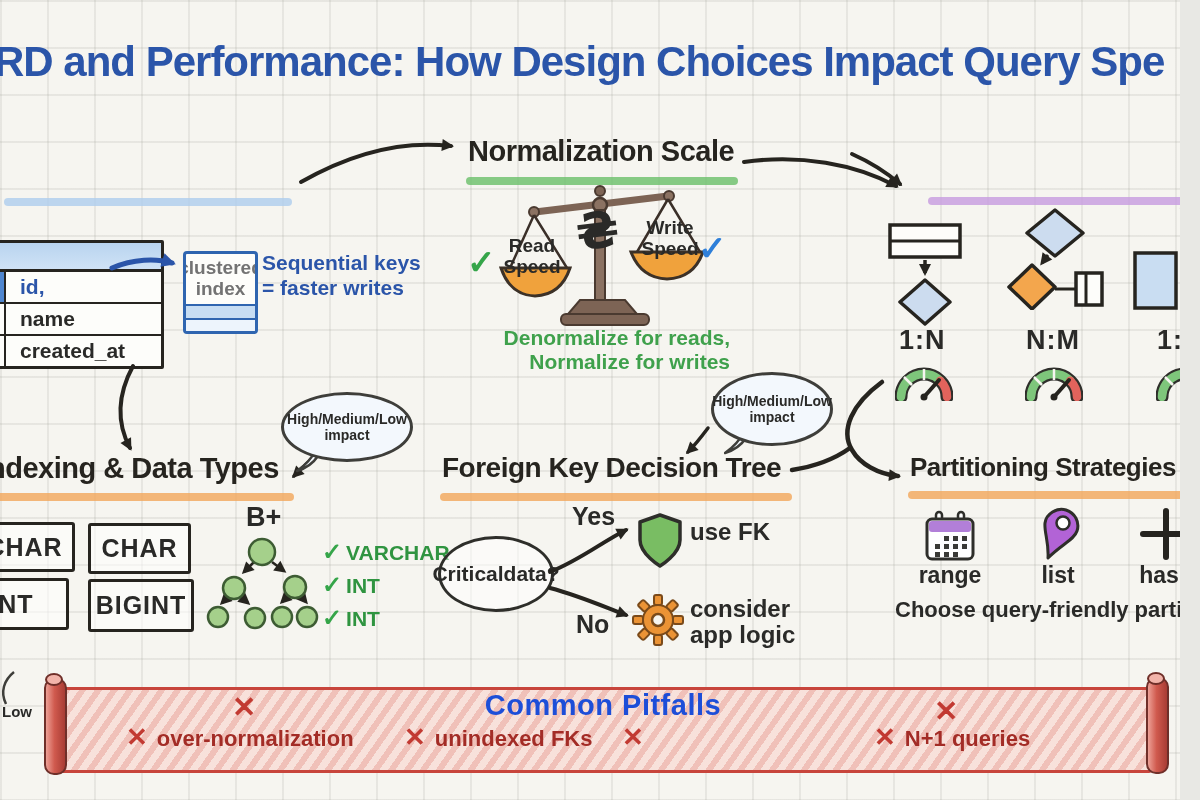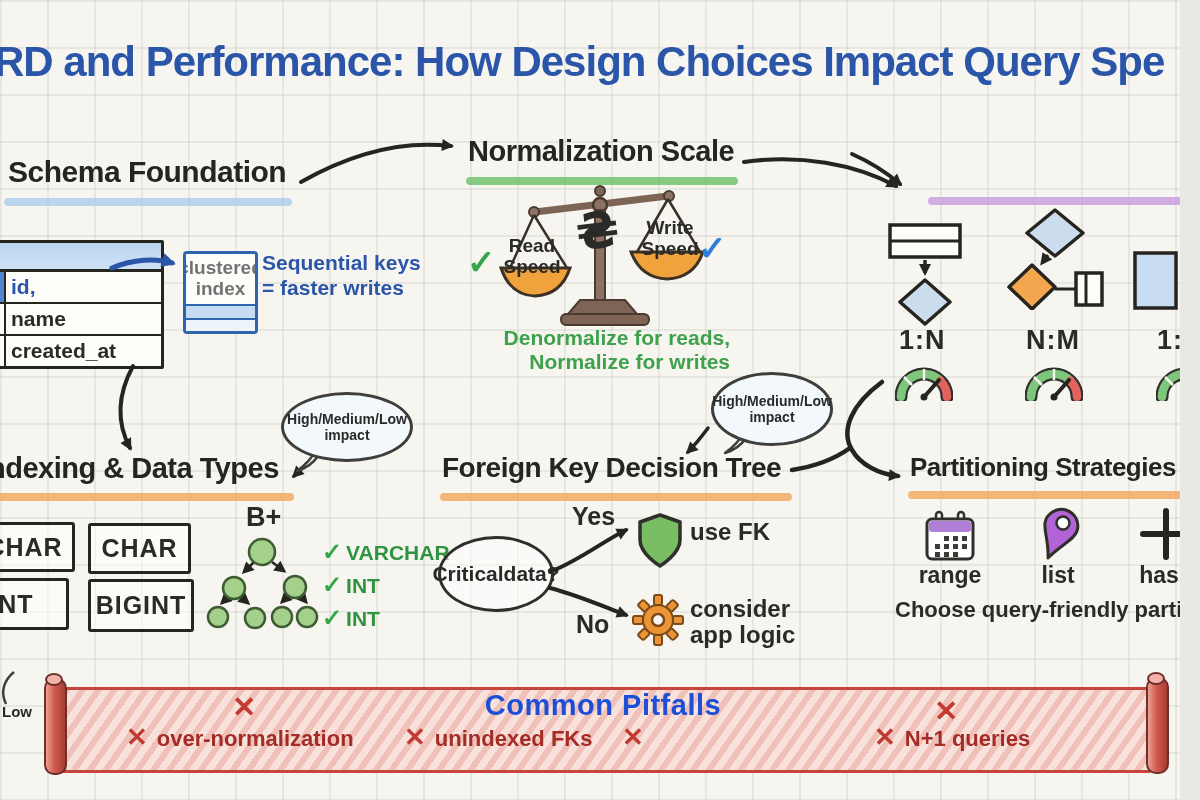--- a/index.html
+++ b/index.html
@@ -28,21 +28,21 @@
   .lonex{position:absolute;font-size:29px}
   .roll{position:absolute;width:19px;height:93px;border:2.5px solid #6f2f29;border-radius:10px;
         background:linear-gradient(90deg,#eda096,#d05a4e 45%,#a83c34);z-index:2}
   .roll::before{content:"";position:absolute;left:-1px;top:-7px;width:14px;height:9px;
         background:#f2b4aa;border:2.5px solid #6f2f29;border-radius:50%}
   .tbl{position:absolute;left:-14px;top:240px;width:172px;border:3.5px solid #26241f;border-radius:2px;background:#fdfdfa}
   .tbl .hd{height:26px;background:linear-gradient(#b9d4ef,#cfe2f6);border-bottom:3px solid #26241f}
   .tbl .row{display:flex;height:30px;font-size:21px;font-weight:700;align-items:center}
   .tbl .row+.row{border-top:2.5px solid #26241f}
   .tbl .nc{width:15px;align-self:stretch;border-right:2.5px solid #26241f}
-  .tbl .cv{padding-left:5px}
+  .tbl .cv{padding-left:14px}
   .cibox{position:absolute;left:183px;top:251px;width:69px;height:77px;border:3px solid #2f65b0;
          border-radius:4px;background:#fdfdfa;display:flex;flex-direction:column;overflow:hidden}
   .cibox .tx{flex:1;display:flex;flex-direction:column;align-items:center;justify-content:center;
          font-size:19px;font-weight:700;line-height:1.1;color:#737373}
   .cibox .b1{height:12px;border-top:2.5px solid #2f65b0;background:#c7ddf3}
   .cibox .b2{height:11px;border-top:2.5px solid #2f65b0;background:#edf4fc}
 </style>
 </head>
 <body>
 
@@ -54,21 +54,20 @@
         <path d="M2 2 L14 8 L2 14 Z" fill="#26241f"></path>
       </marker>
       <marker id="mB" markerUnits="userSpaceOnUse" markerWidth="18" markerHeight="18" refX="12" refY="9" orient="auto">
         <path d="M2 2 L16 9 L2 16 Z" fill="#2b55a9"></path>
       </marker>
     </defs>
   </svg>
 
   <div class="abs" style="left:-6px;top:38px;font-size:42px;font-weight:700;letter-spacing:-1px;color:#2b55a9;white-space:nowrap">RD and Performance: How Design Choices Impact Query Spe</div>
 
-  <div class="h2" style="left:8px;top:155px;font-size:30px">Schema Foundation</div>
   <div class="ul" style="left:4px;top:198px;width:288px;background:#aecdee"></div>
 
   <svg class="abs" style="left:295px;top:132px" width="170" height="58" viewBox="0 0 170 58">
     <path d="M6 50 C55 22 105 8 156 14" fill="none" stroke="#26241f" stroke-width="4" stroke-linecap="round" marker-end="url(#mA)"></path>
   </svg>
 
   <div class="tbl">
     <div class="hd"></div>
     <div class="row">
       <div class="nc" style="background:#4f86cf"></div>

